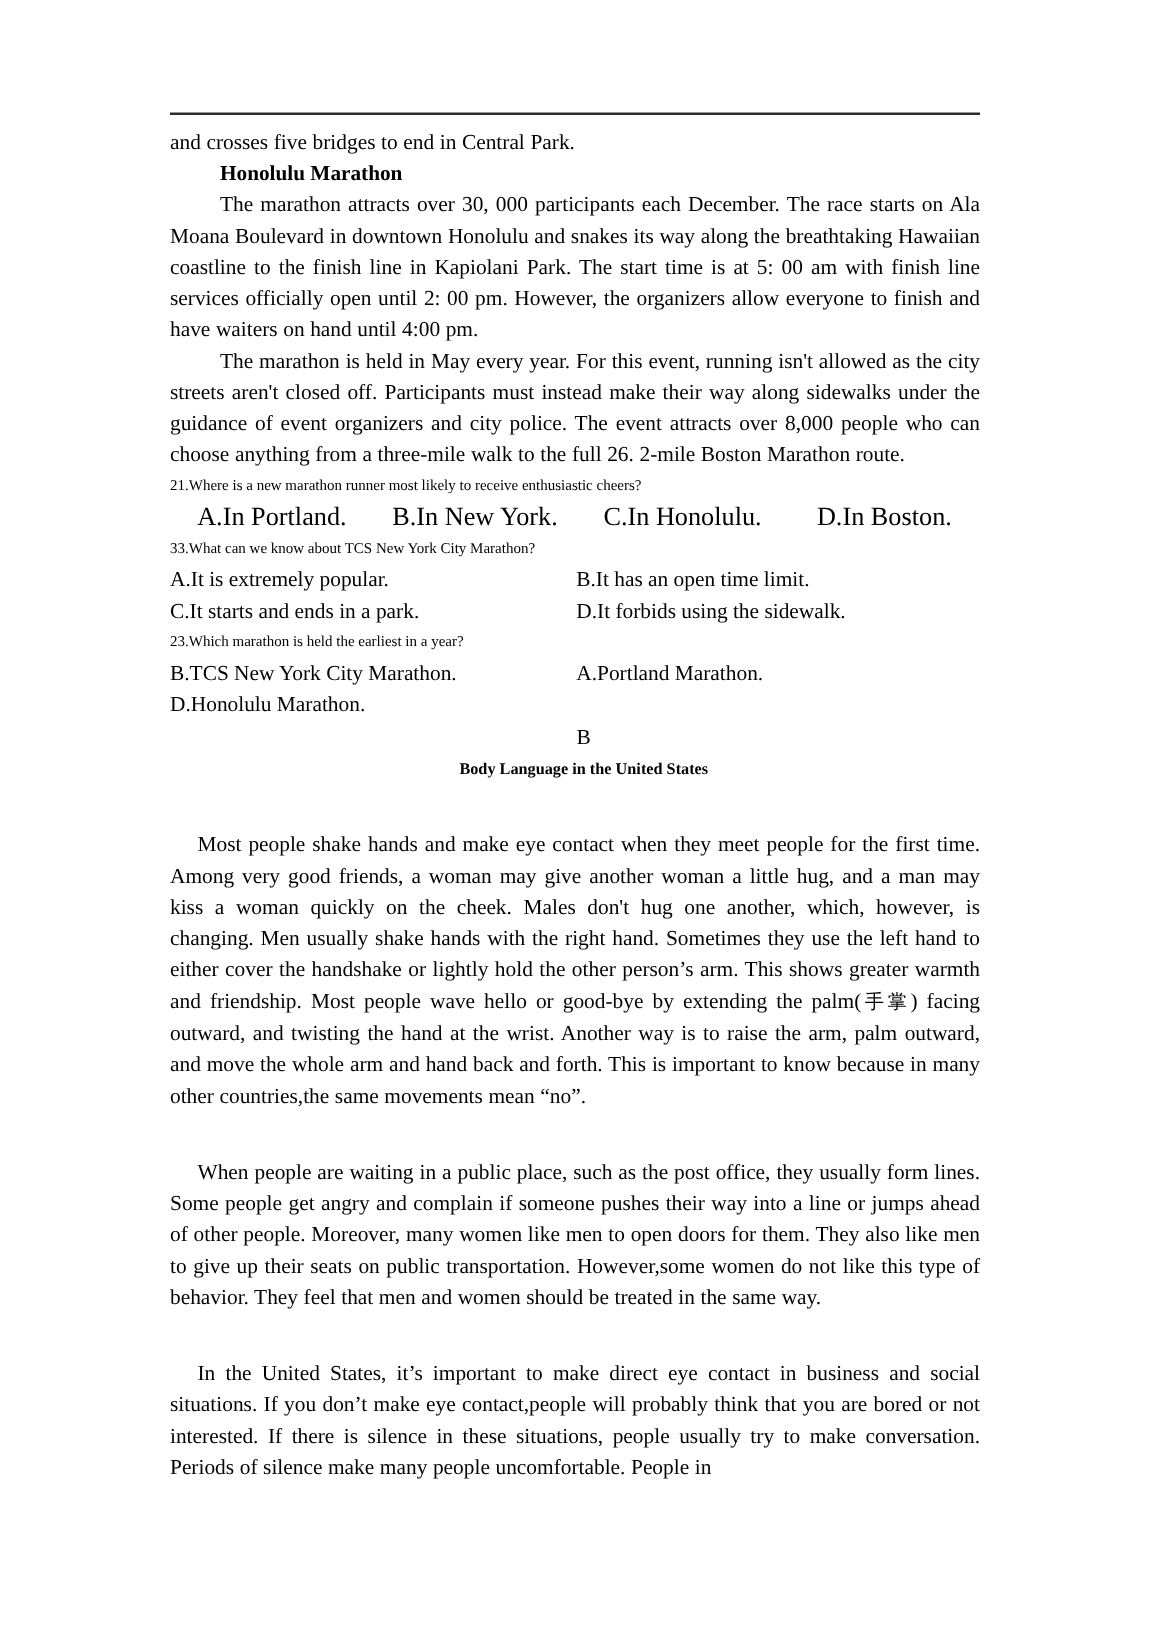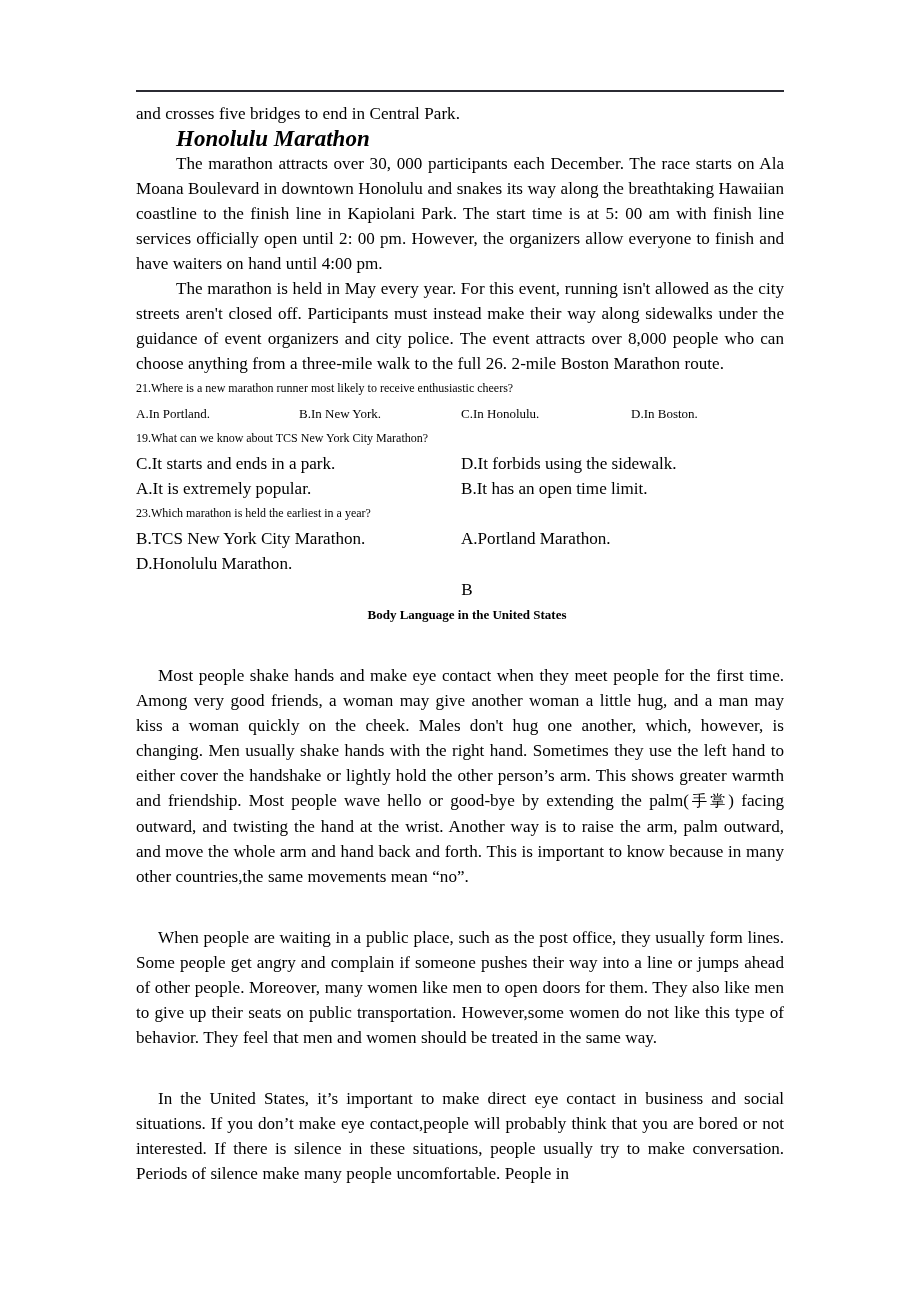--- a/index.html
+++ b/index.html
@@ -40,37 +40,37 @@
     margin: 0;
     word-spacing: 0.2px;
   }
   .para.indent {
     text-indent: 40px;
   }
   .para.indent-sm {
     text-indent: 22px;
   }
   .subhead {
-    font-size: 23px;
+    font-size: 17px;
     line-height: 25px;
     font-weight: bold;
     margin: 0;
     padding-left: 40px;
-    font-style: italic;
   }
   .q-line {
     font-size: 12px;
     line-height: 25px;
     margin: 0;
     white-space: nowrap;
   }
   .opts4 {
     display: flex;
-    font-size: 13px;
+    font-size: 21px;
     line-height: 25px;
+    text-align: center;
   }
   .opts4 > span:nth-child(1) { width: 163px; flex: 0 0 163px; }
   .opts4 > span:nth-child(2) { width: 162px; flex: 0 0 162px; }
   .opts4 > span:nth-child(3) { width: 170px; flex: 0 0 170px; }
   .opts4 > span:nth-child(4) { flex: 1 1 auto; }
   .opts2 {
     display: flex;
     font-size: 17.1px;
     line-height: 25px;
   }
@@ -119,28 +119,28 @@
     <p class="para indent">The marathon is held in May every year. For this event, running isn't allowed as the city streets aren't closed off. Participants must instead make their way along sidewalks under the guidance of event organizers and city police. The event attracts over 8,000 people who can choose anything from a three-mile walk to the full 26. 2-mile Boston Marathon route.</p>
 
     <p class="q-line">21.Where is a new marathon runner most likely to receive enthusiastic cheers?</p>
     <div class="opts4">
       <span>A.In Portland.</span>
       <span>B.In New York.</span>
       <span>C.In Honolulu.</span>
       <span>D.In Boston.</span>
     </div>
 
-    <p class="q-line">19.What can we know about TCS New York City Marathon?</p>
+    <p class="q-line">33.What can we know about TCS New York City Marathon?</p>
+    <div class="opts2">
+      <span>A.It is extremely popular.</span>
+      <span>B.It has an open time limit.</span>
+    </div>
     <div class="opts2">
       <span>C.It starts and ends in a park.</span>
       <span>D.It forbids using the sidewalk.</span>
-    </div>
-    <div class="opts2">
-      <span>A.It is extremely popular.</span>
-      <span>B.It has an open time limit.</span>
     </div>
 
     <p class="q-line">23.Which marathon is held the earliest in a year?</p>
     <div class="opts2">
       <span>B.TCS New York City Marathon.</span>
       <span>A.Portland Marathon.</span>
     </div>
     <div class="opts2">
       <span>D.Honolulu Marathon.</span>
     </div>

